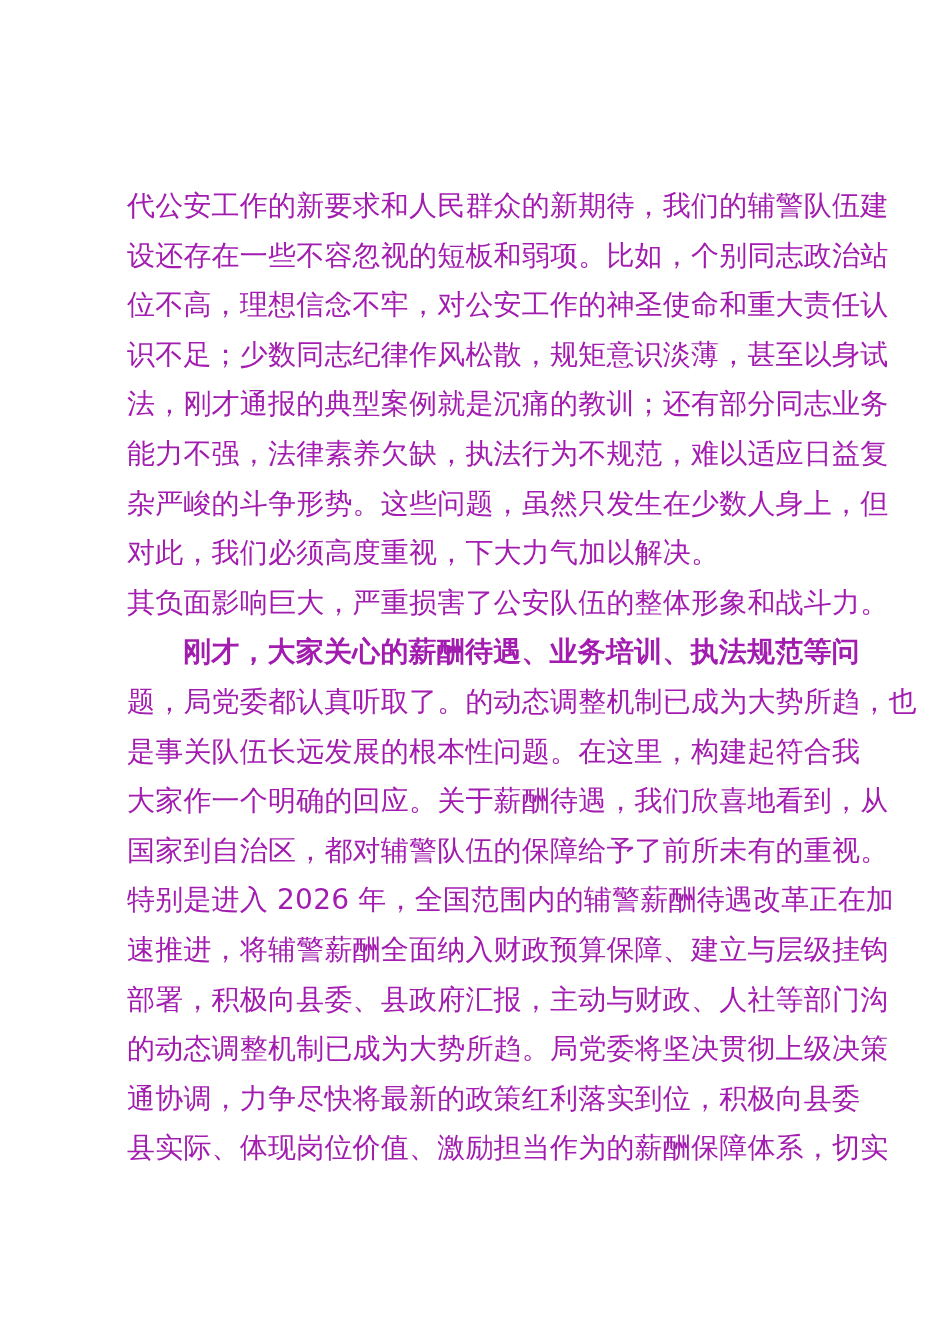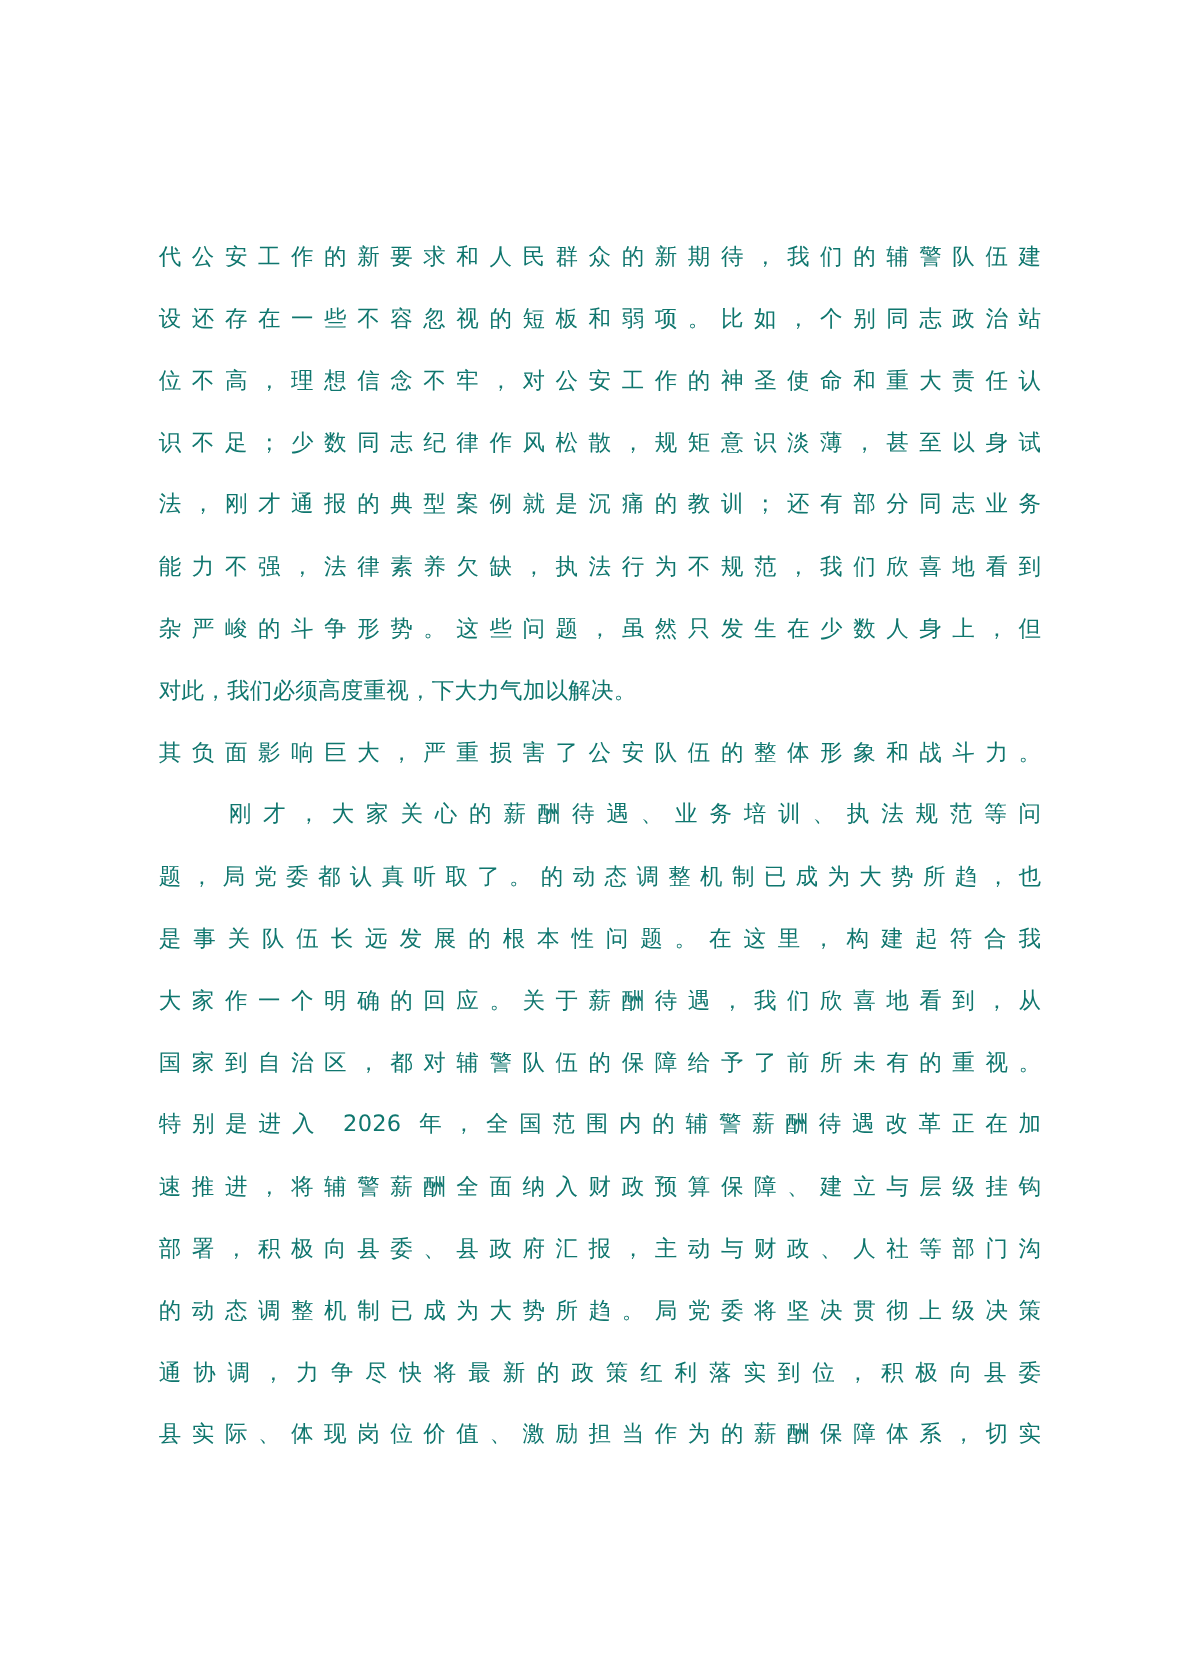--- a/index.html
+++ b/index.html
@@ -20,51 +20,52 @@
       width: 950px;
       height: 1344px;
       background: #ffffff;
     }
     .body-text {
       position: absolute;
       left: 127px;
       top: 181px;
       width: 706px;
       font-family: "DejaVu Sans", sans-serif;
-      font-size: 18px;
-      color: #0f766e;
+      font-size: 28px;
+      color: #a21caf;
     }
     .line {
       height: 49.6px;
       line-height: 49.6px;
       white-space: nowrap;
       text-align: justify;
       text-align-last: justify;
       letter-spacing: 0.2px;
     }
     .line.last {
       text-align-last: left;
     }
     .line.indent {
       padding-left: 56px;
+      font-weight: bold;
     }
   </style>
 </head>
 <body>
 
 <div class="page">
   <div class="body-text">
 
     <div class="paragraph">
       <div class="line">代公安工作的新要求和人民群众的新期待，我们的辅警队伍建</div>
       <div class="line">设还存在一些不容忽视的短板和弱项。比如，个别同志政治站</div>
       <div class="line">位不高，理想信念不牢，对公安工作的神圣使命和重大责任认</div>
       <div class="line">识不足；少数同志纪律作风松散，规矩意识淡薄，甚至以身试</div>
       <div class="line">法，刚才通报的典型案例就是沉痛的教训；还有部分同志业务</div>
-      <div class="line">能力不强，法律素养欠缺，执法行为不规范，我们欣喜地看到</div>
+      <div class="line">能力不强，法律素养欠缺，执法行为不规范，难以适应日益复</div>
       <div class="line">杂严峻的斗争形势。这些问题，虽然只发生在少数人身上，但</div>
       <div class="line last">对此，我们必须高度重视，下大力气加以解决。</div>
       <div class="line">其负面影响巨大，严重损害了公安队伍的整体形象和战斗力。</div>
     </div>
 
     <div class="paragraph">
       <div class="line indent">刚才，大家关心的薪酬待遇、业务培训、执法规范等问</div>
       <div class="line">题，局党委都认真听取了。的动态调整机制已成为大势所趋，也</div>
       <div class="line">是事关队伍长远发展的根本性问题。在这里，构建起符合我</div>
       <div class="line">大家作一个明确的回应。关于薪酬待遇，我们欣喜地看到，从</div>

